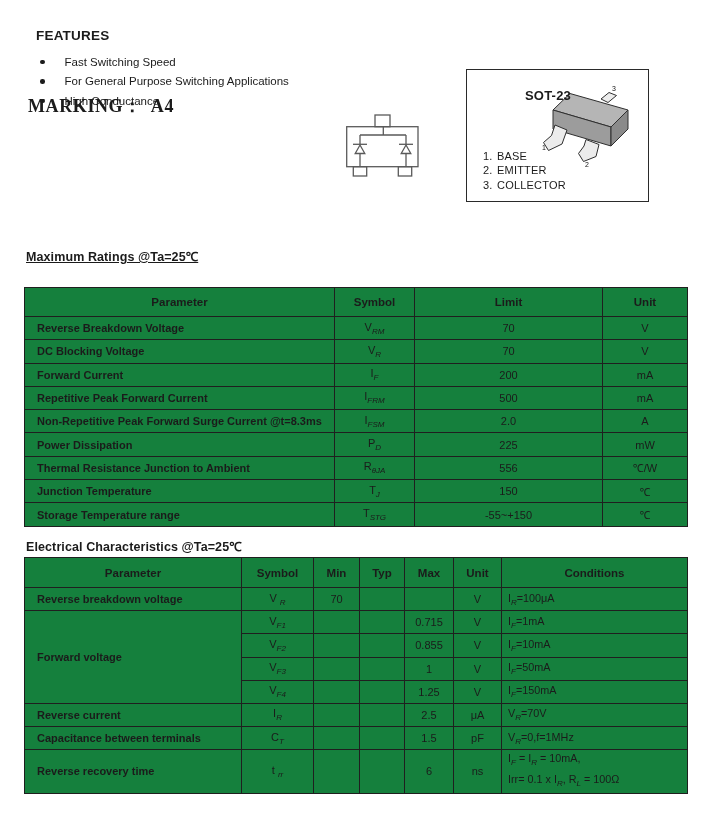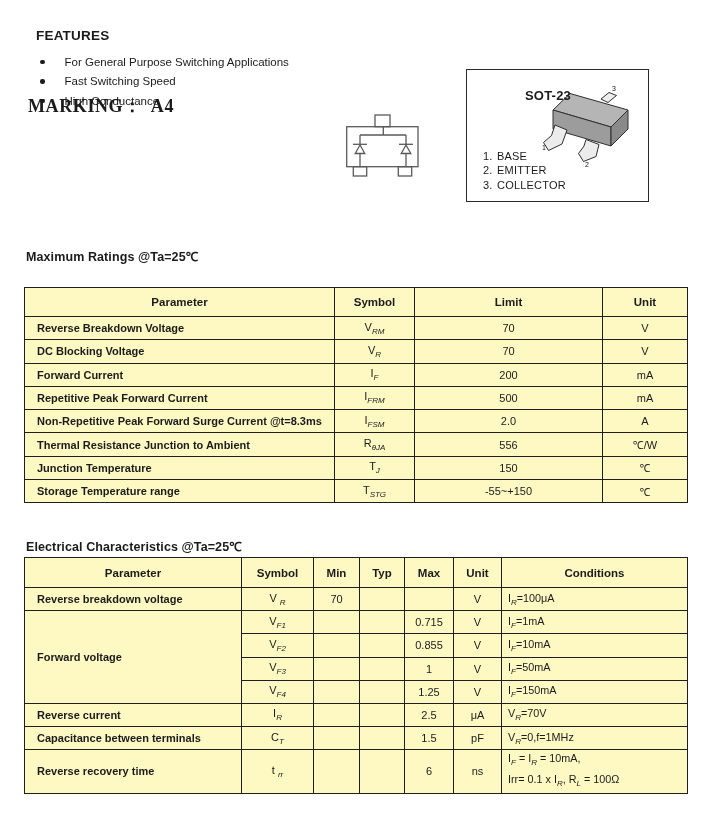--- a/index.html
+++ b/index.html
@@ -21,24 +21,24 @@
   
   .schematic { position:absolute; left:340px; top:108px; }
   .pkgbox { position:absolute; left:466px; top:69px; width:181px; height:131px; border:1.2px solid #2a2a2a; }
   .pkgname { position:absolute; left:14px; top:18px; font-size:13px; font-weight:bold; letter-spacing:.2px;margin-left:44px; }
   .pkg-draw { position:absolute; left:0; top:0; }
   .pins { position:absolute; left:16px; top:79px; font-size:11px; }
   .pin-line { height:14.3px; line-height:14.3px; letter-spacing:.2px; }
   .pin-line .pnum { display:inline-block; width:14px; }
   
   .sec-title { position:absolute; font-size:12.5px; font-weight:bold; letter-spacing:.1px; }
-  #t1-title { left:26px; top:248px; }
+  #t1-title { left:26px; top:248px;text-decoration:underline; }
   #t2-title { left:26px; top:538px;text-align:right; }
   
-  table { position:absolute; border-collapse:collapse; table-layout:fixed; background:#fef9c3; }
+  table { position:absolute; border-collapse:collapse; table-layout:fixed; background:#15803d; }
   #table1 { left:24px; top:287px; width:663px; }
   #table2 { left:24px; top:557px; width:663px; }
   table, td, th { border:1px solid #1f1f1f; }
   table { border-width:1.6px; }
   th { font-size:11.5px; font-weight:bold; padding:0; }
   td { font-size:11px; padding:0 2px; }
   #table1 .hrow { height:29px; } #table1 .drow { height:23.3px; }
   #table2 .hrow { height:30px; } #table2 .drow { height:23.2px; } #table2 .tallrow { height:41px; }
   .p  { text-align:left; font-weight:bold; padding-left:12px; font-size:11px; }
   .c  { text-align:center; }
@@ -49,25 +49,25 @@
 </head>
 <body>
 
 <div class="page">
 
   <div class="features">
     <h1>FEATURES</h1>
     <ul class="feat-list">
       <li class="feat-item">
         <span class="dot"></span>
-        <span>For General Purpose Switching Applications</span>
+        <span>Fast Switching Speed</span>
       </li>
       <li class="feat-item">
         <span class="dot"></span>
-        <span>Fast Switching Speed</span>
+        <span>For General Purpose Switching Applications</span>
       </li>
       <li class="feat-item">
         <span class="dot"></span>
         <span>High Conductance</span>
       </li>
     </ul>
   </div>
 
   <div class="marking">
     <span>MARKING：</span><span class="mval">A4</span>
@@ -151,20 +151,26 @@
       <td class="c">500</td>
       <td class="c">mA</td>
     </tr>
     <tr class="drow">
       <td class="p">Non-Repetitive Peak Forward Surge Current @t=8.3ms</td>
       <td class="c">I<sub>FSM</sub></td>
       <td class="c">2.0</td>
       <td class="c">A</td>
     </tr>
     <tr class="drow">
+      <td class="p">Power Dissipation</td>
+      <td class="c">P<sub>D</sub></td>
+      <td class="c">225</td>
+      <td class="c">mW</td>
+    </tr>
+    <tr class="drow">
       <td class="p">Thermal Resistance Junction to Ambient</td>
       <td class="c">R<sub>θJA</sub></td>
       <td class="c">556</td>
       <td class="c">℃/W</td>
     </tr>
     <tr class="drow">
       <td class="p">Junction Temperature</td>
       <td class="c">T<sub>J</sub></td>
       <td class="c">150</td>
       <td class="c">℃</td>

